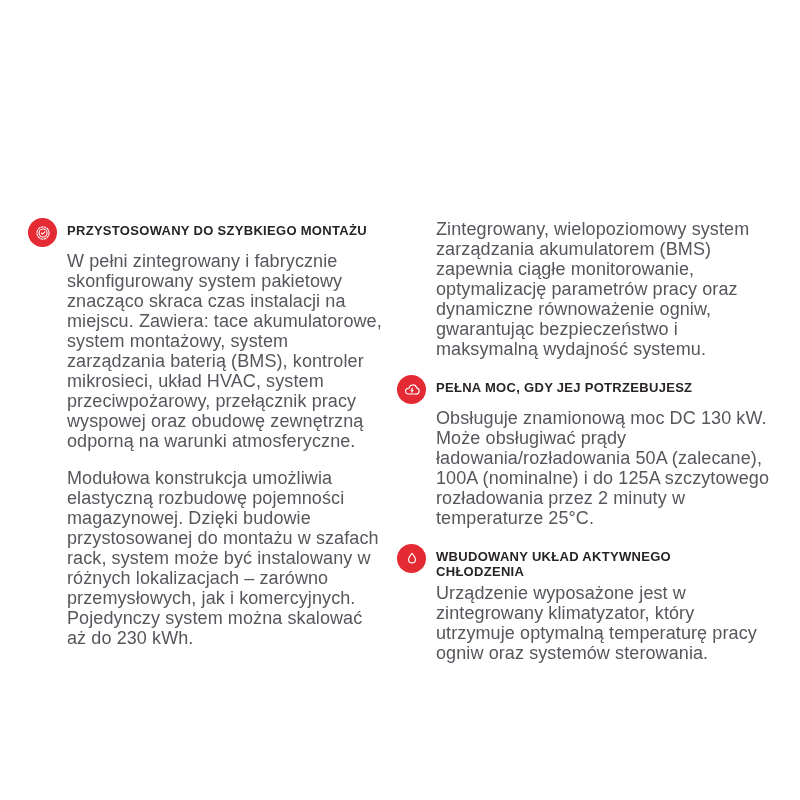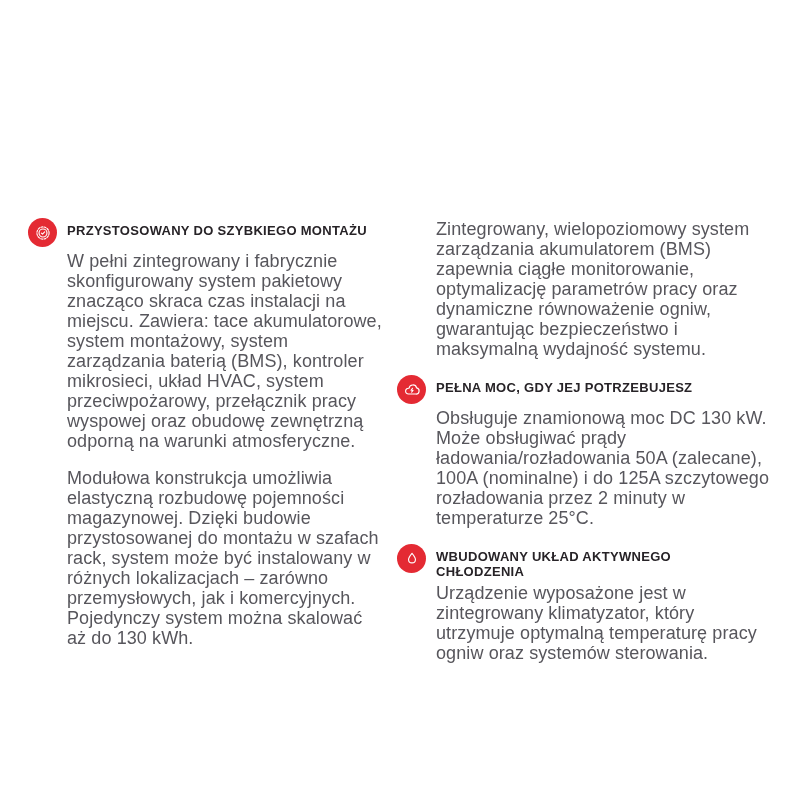--- a/index.html
+++ b/index.html
@@ -79,21 +79,21 @@
               <circle class="icon-stroke" cx="12" cy="12" r="5.3"></circle>
               <path class="icon-stroke" d="M9.9 12.1l1.5 1.5 2.8-3.1"></path>
             </svg>
           </span>
           <h3 class="feature-title">PRZYSTOSOWANY DO SZYBKIEGO MONTAŻU</h3>
         </div>
         <p class="feature-body">W pełni zintegrowany i fabrycznie skonfigurowany system pakietowy znacząco skraca czas instalacji na miejscu. Zawiera: tace akumulatorowe, system montażowy, system zarządzania baterią (BMS), kontroler mikrosieci, układ HVAC, system przeciwpożarowy, przełącznik pracy wyspowej oraz obudowę zewnętrzną odporną na warunki atmosferyczne.</p>
       </section>
 
       <section class="feature">
-        <p class="feature-body">Modułowa konstrukcja umożliwia elastyczną rozbudowę pojemności magazynowej. Dzięki budowie przystosowanej do montażu w szafach rack, system może być instalowany w różnych lokalizacjach – zarówno przemysłowych, jak i komercyjnych. Pojedynczy system można skalować aż do 130 kWh.</p>
+        <p class="feature-body">Modułowa konstrukcja umożliwia elastyczną rozbudowę pojemności magazynowej. Dzięki budowie przystosowanej do montażu w szafach rack, system może być instalowany w różnych lokalizacjach – zarówno przemysłowych, jak i komercyjnych. Pojedynczy system można skalować aż do 230 kWh.</p>
       </section>
 
     </div>
 
     <div class="col col-right">
 
       <section class="feature">
         <p class="feature-body">Zintegrowany, wielopoziomowy system zarządzania akumulatorem (BMS) zapewnia ciągłe monitorowanie, optymalizację parametrów pracy oraz dynamiczne równoważenie ogniw, gwarantując bezpieczeństwo i maksymalną wydajność systemu.</p>
       </section>
 

